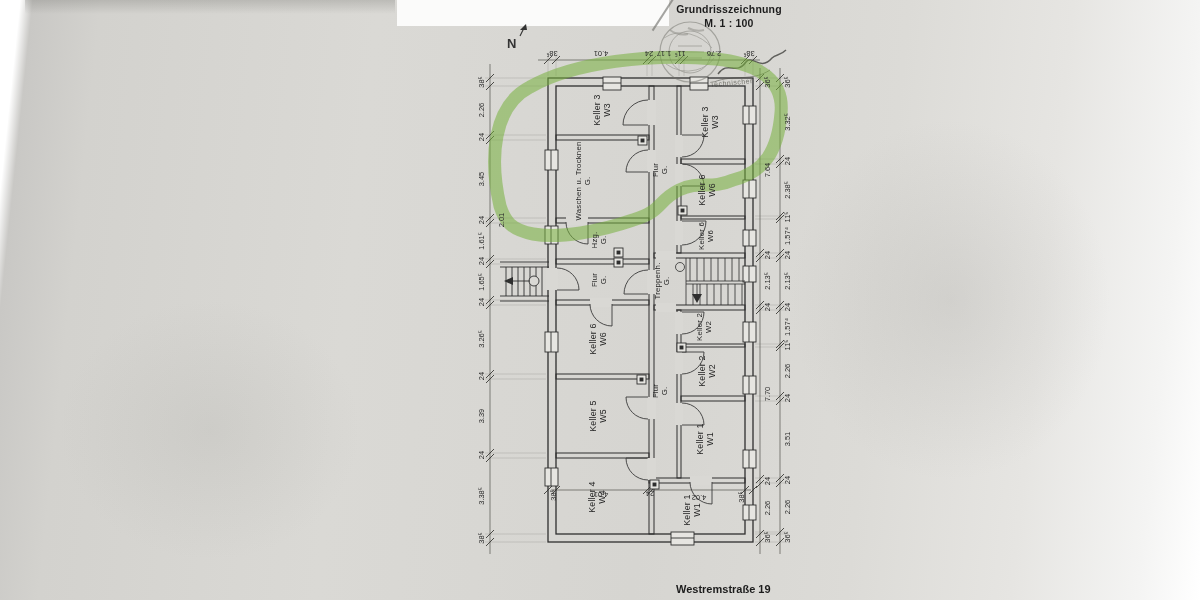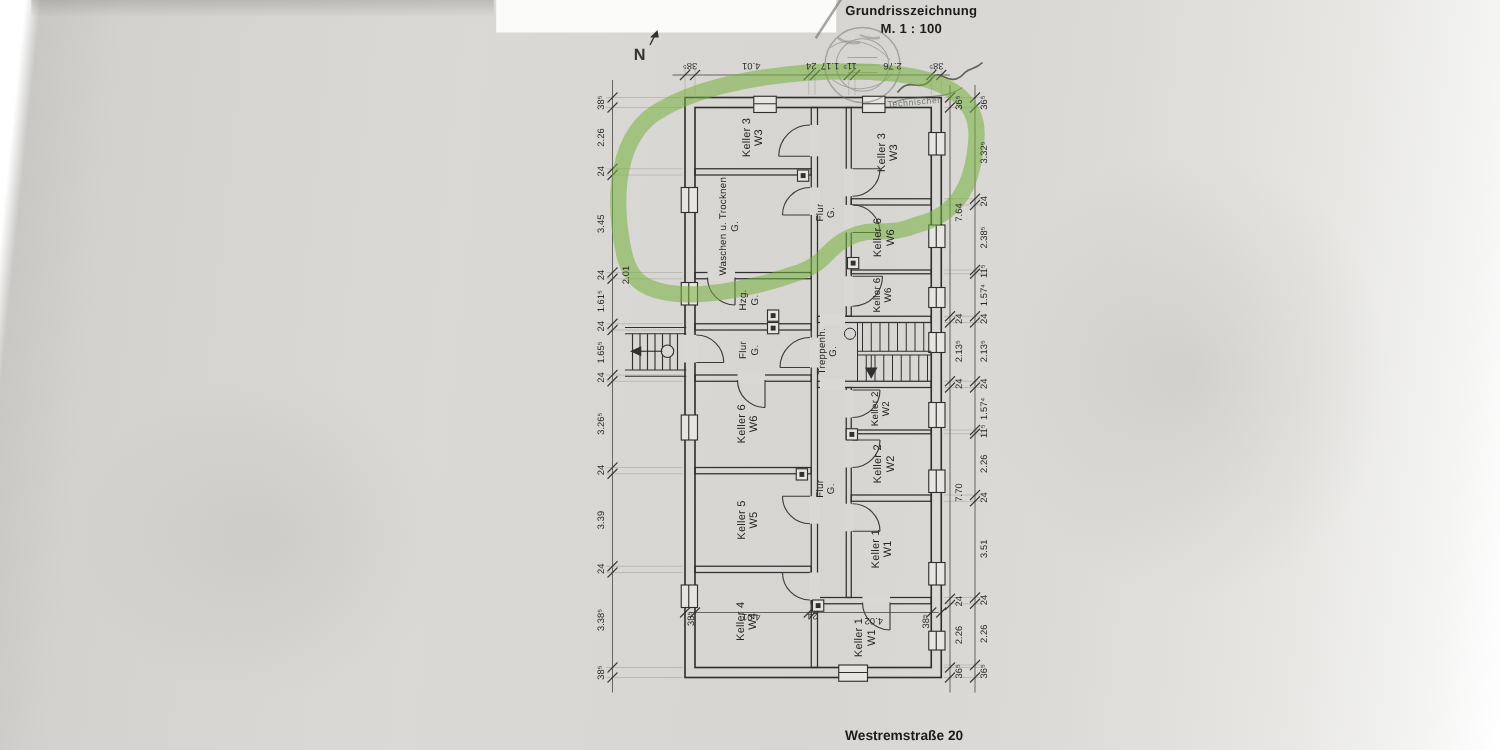--- a/index.html
+++ b/index.html
@@ -31,21 +31,21 @@
 <div class="shade" style="left:25px;top:0;width:370px;height:14px;background:linear-gradient(rgba(110,110,105,.28),transparent)"></div>
 <div class="shade" style="left:790px;top:120px;width:320px;height:360px;background:radial-gradient(closest-side,rgba(175,174,170,.30),transparent)"></div>
 <div class="shade" style="left:60px;top:300px;width:300px;height:260px;background:radial-gradient(closest-side,rgba(170,170,165,.22),transparent)"></div>
 <div class="topband"></div>
 <div class="sheetedge"></div>
 
 <div class="title">
   <div>Grundrisszeichnung</div>
   <div>M. 1 : 100</div>
 </div>
-<div class="footer">Westremstraße 20</div>
+<div class="footer">Westremstraße 19</div>
 <div class="compass">N</div>
 <div class="note">Technischer</div>
 
 <svg width="1200" height="600" viewBox="0 0 1200 600">
 
   <g stroke="#8a8a86" stroke-width="0.5" opacity="0.6">
     <path d="M546,78H485M546,86H485M546,135H485M546,140H485M546,218H485M546,223H485M546,259H485M546,264H485M546,300H485M546,305H485M546,374H485M546,379H485M546,453H485M546,458H485M546,534H485M546,542H485"></path>
     <path d="M755,78H786M755,86H786M755,159H786M755,164H786M755,216H786M755,219H786M755,253H786M755,258H786M755,305H786M755,310H786M755,344H786M755,347H786M755,396H786M755,401H786M755,478H786M755,483H786M755,532H786M755,534H786M755,542H786"></path>
     <path d="M548,76V55M556,76V55M647,76V55M652,76V55M679,76V55M684,76V55M745,76V55M753,76V55"></path>
   </g>

